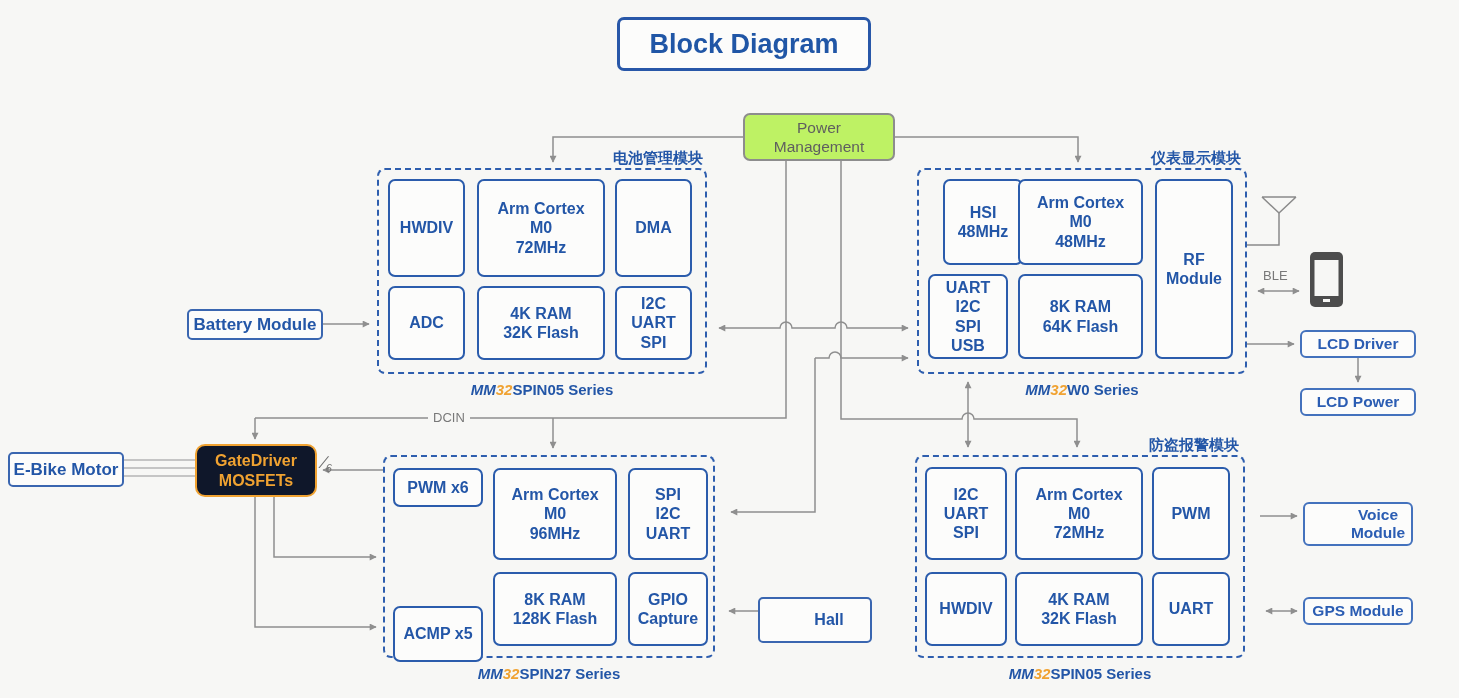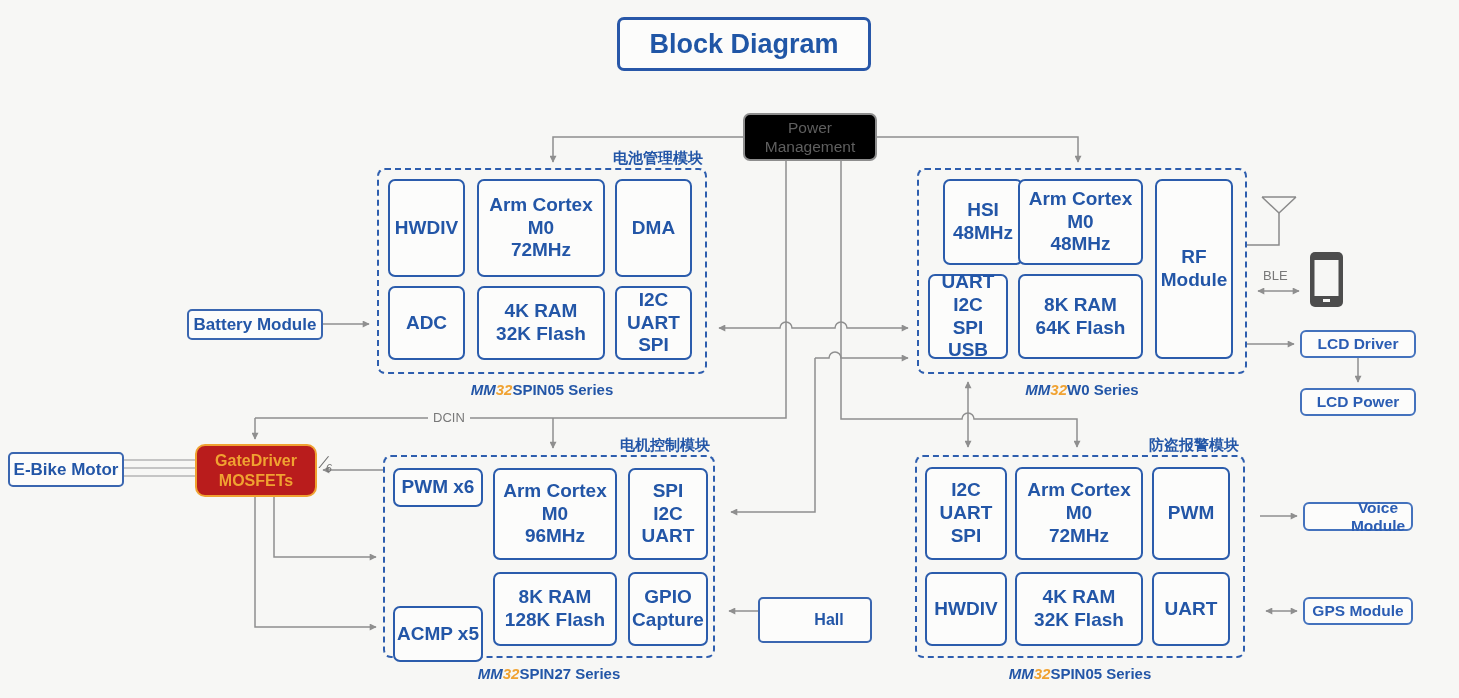--- a/index.html
+++ b/index.html
@@ -2,36 +2,36 @@
 <html><head>
 <meta charset="utf-8">
 <style>
   html,body{margin:0;padding:0;}
   .canvas{position:relative;width:1459px;height:698px;background:#f7f7f5;overflow:hidden;
           font-family:"Liberation Sans",sans-serif;}
   .wires{position:absolute;left:0;top:0;z-index:1;}
   .title{position:absolute;left:617px;top:17px;width:248px;height:48px;z-index:2;
          border:3px solid #2857a8;border-radius:7px;background:#fcfcfb;color:#2056a6;
          font-size:27px;font-weight:bold;display:flex;align-items:center;justify-content:center;}
-  .pm{position:absolute;left:743px;top:113px;width:134px;height:48px;z-index:2;box-sizing:border-box;
-      border:2px solid #8d8d8d;border-radius:7px;background:#000000;color:#5f5f5f;font-size:15.5px;
+  .pm{position:absolute;left:743px;top:113px;width:152px;height:48px;z-index:2;box-sizing:border-box;
+      border:2px solid #8d8d8d;border-radius:7px;background:#bef264;color:#5f5f5f;font-size:15.5px;
       line-height:1.25;display:flex;align-items:center;justify-content:center;text-align:center;white-space:pre-line;}
   .module{position:absolute;border:2px dashed #2e5eae;border-radius:8px;box-sizing:border-box;z-index:2;}
   .blk{position:absolute;border:2px solid #2b5cac;border-radius:7px;background:#fcfcfb;color:#2356a7;
-       font-weight:bold;font-size:19px;line-height:1.2;box-sizing:border-box;z-index:2;
+       font-weight:bold;font-size:16px;line-height:1.2;box-sizing:border-box;z-index:2;
        display:flex;align-items:center;justify-content:center;text-align:center;white-space:pre-line;}
   .mlabel{position:absolute;color:#2356a7;font-weight:bold;font-size:15px;text-align:right;z-index:2;}
   .series{position:absolute;color:#2356a7;font-weight:bold;font-size:15px;text-align:center;z-index:2;}
   .series .mm{font-style:italic;}
   .series .num{color:#f0a231;font-style:italic;}
   .ext{position:absolute;border:2px solid #3a66b0;border-radius:5px;background:#fcfcfb;color:#2356a7;
        font-weight:bold;font-size:17px;box-sizing:border-box;z-index:2;
        display:flex;align-items:center;justify-content:center;text-align:center;white-space:pre-line;}
   .gd{position:absolute;left:195px;top:444px;width:122px;height:53px;z-index:2;box-sizing:border-box;
-      border:2px solid #f0a231;border-radius:10px;background:#b91c1c;color:#f0a231;font-weight:bold;
+      border:2px solid #f0a231;border-radius:10px;background:#0f172a;color:#f0a231;font-weight:bold;
       font-size:16px;line-height:1.25;display:flex;align-items:center;justify-content:center;
       text-align:center;white-space:pre-line;}
   .sm{position:absolute;border:2px solid #4472bd;border-radius:6px;background:#fcfcfb;color:#2b5db3;
       font-weight:bold;font-size:15.5px;box-sizing:border-box;z-index:2;
       display:flex;align-items:center;justify-content:center;text-align:center;}
   .wlabel{position:absolute;color:#787878;font-size:13px;z-index:3;background:#f7f7f5;padding:0 5px;}
   .slash6{position:absolute;left:323px;top:453px;z-index:3;color:#6e6e6e;font-size:17px;font-style:italic;}
   .slash6 sub{font-size:11px;}
 </style>
 </head>
@@ -105,39 +105,39 @@
   <div class="blk" style="left:388px;top:286px;width:77px;height:74px;">ADC</div>
   <div class="blk" style="left:477px;top:286px;width:128px;height:74px;">4K RAM
 32K Flash</div>
   <div class="blk" style="left:615px;top:286px;width:77px;height:74px;">I2C
 UART
 SPI</div>
   <div class="series" style="left:377px;top:381px;width:330px;">
     <span class="mm">MM</span><span class="num">32</span><span>SPIN05 Series</span>
   </div>
 
+  <div class="mlabel" style="left:917px;top:149px;width:324px;">仪表显示模块</div>
   <div class="module" style="left:917px;top:168px;width:330px;height:206px;"></div>
   <div class="blk" style="left:928px;top:179px;width:80px;height:86px;margin-left:15px;">HSI
 48MHz</div>
   <div class="blk" style="left:1018px;top:179px;width:125px;height:86px;">Arm Cortex
 M0
 48MHz</div>
   <div class="blk" style="left:1155px;top:179px;width:78px;height:180px;">RF
 Module</div>
   <div class="blk" style="left:928px;top:274px;width:80px;height:85px;">UART
 I2C
 SPI
 USB</div>
   <div class="blk" style="left:1018px;top:274px;width:125px;height:85px;">8K RAM
 64K Flash</div>
   <div class="series" style="left:917px;top:381px;width:330px;">
     <span class="mm">MM</span><span class="num">32</span><span>W0 Series</span>
   </div>
 
-  <div class="mlabel" style="left:386px;top:436px;width:324px;">电机控制模块</div>
   <div class="module" style="left:383px;top:455px;width:332px;height:203px;"></div>
   <div class="blk" style="left:393px;top:468px;width:90px;height:39px;">PWM x6</div>
   <div class="blk" style="left:393px;top:606px;width:90px;height:56px;">ACMP x5</div>
   <div class="blk" style="left:493px;top:468px;width:124px;height:92px;">Arm Cortex
 M0
 96MHz</div>
   <div class="blk" style="left:493px;top:572px;width:124px;height:74px;">8K RAM
 128K Flash</div>
   <div class="blk" style="left:628px;top:468px;width:80px;height:92px;">SPI
 I2C
@@ -165,20 +165,20 @@
     <span class="mm">MM</span><span class="num">32</span><span>SPIN05 Series</span>
   </div>
 
   <div class="ext" style="left:187px;top:309px;width:136px;height:31px;">Battery Module</div>
   <div class="ext" style="left:8px;top:452px;width:116px;height:35px;">E-Bike Motor</div>
   <div class="gd">GateDriver
 MOSFETs</div>
   <div class="ext" style="left:758px;top:597px;width:114px;height:46px;font-size:16px;padding-left:28px;">Hall</div>
   <div class="sm" style="left:1300px;top:330px;width:116px;height:28px;">LCD Driver</div>
   <div class="sm" style="left:1300px;top:388px;width:116px;height:28px;">LCD Power</div>
-  <div class="sm" style="left:1303px;top:502px;width:110px;height:29px;padding-left:40px;">Voice Module</div>
+  <div class="sm" style="left:1303px;top:502px;width:110px;height:44px;padding-left:40px;">Voice Module</div>
   <div class="sm" style="left:1303px;top:597px;width:110px;height:28px;">GPS Module</div>
 
   <div class="wlabel" style="left:428px;top:410px;">DCIN</div>
   <div class="wlabel" style="left:1258px;top:268px;background:transparent;">BLE</div>
   <div class="slash6"><span>∕</span><sub>6</sub></div>
 
 </div>
 
 </body></html>

